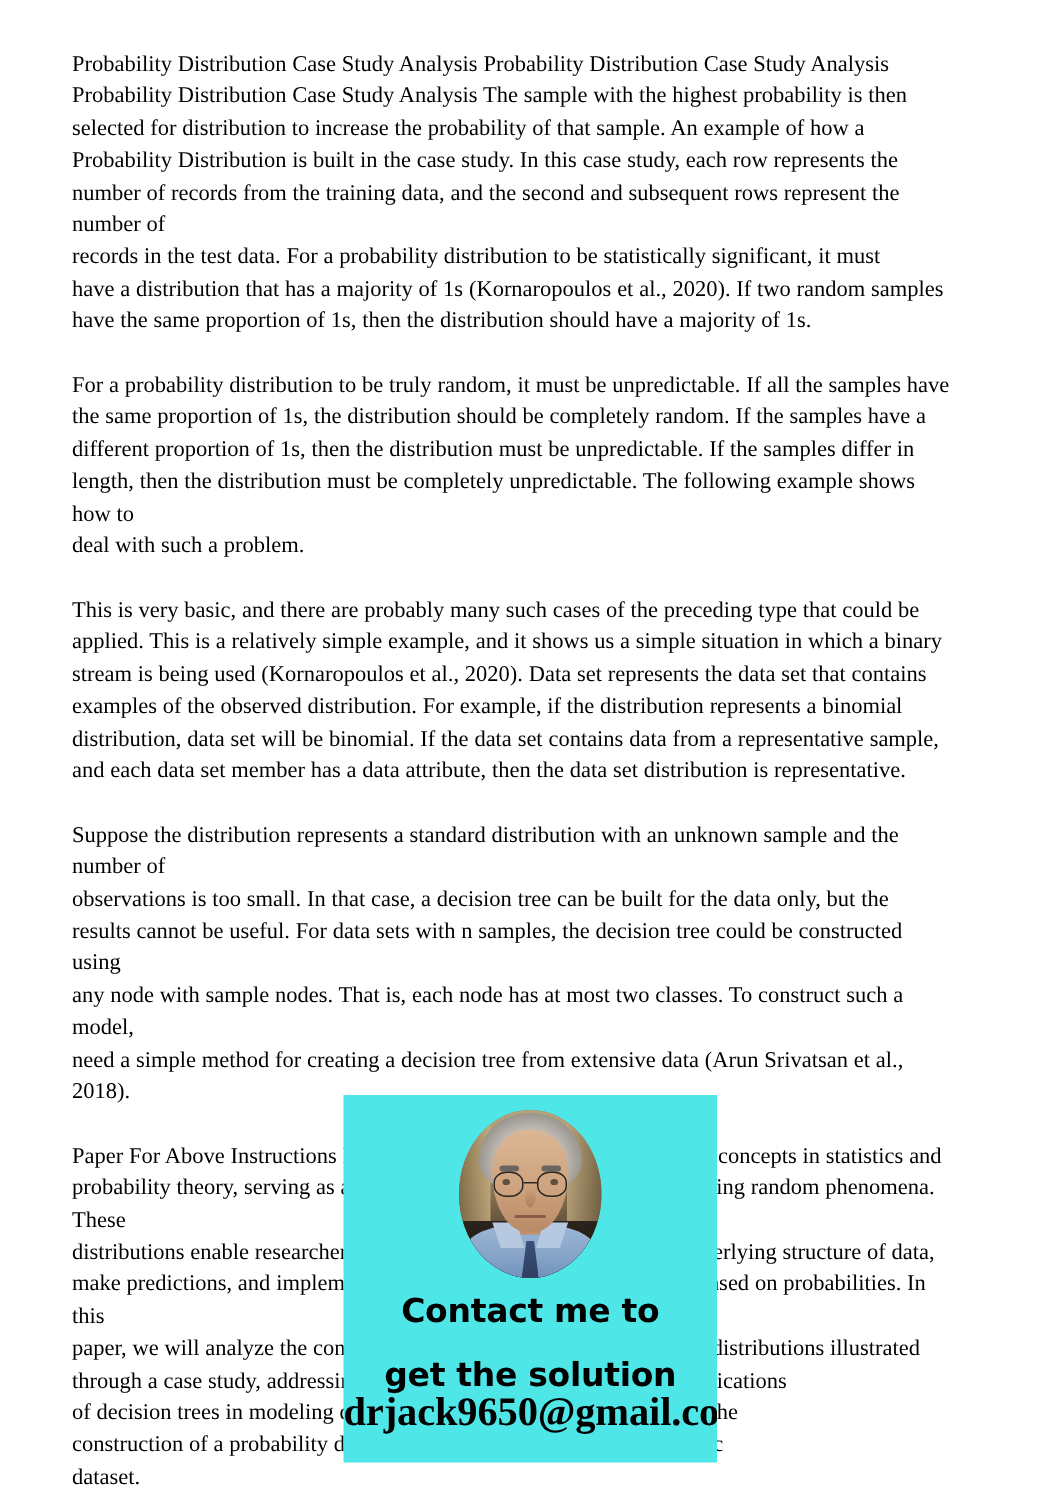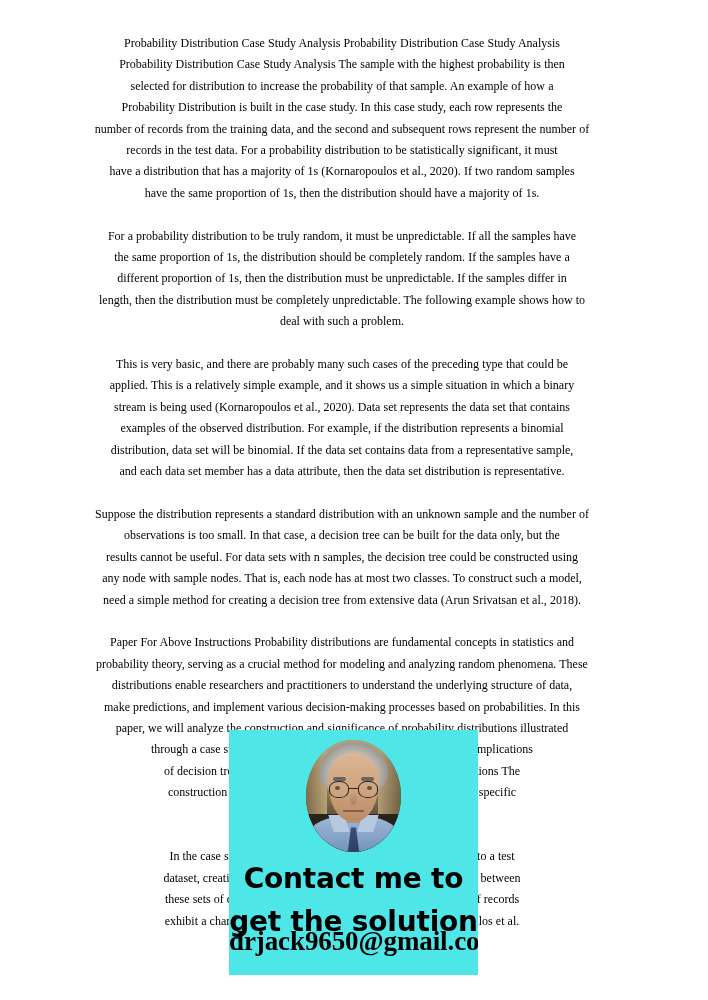--- a/index.html
+++ b/index.html
@@ -18,24 +18,24 @@
   }
 
   
   #doc {
     position: absolute;
     left: 48px;
     top: 33px;
     width: 588px;
   }
   .para {
-    font-size: 12px;
+    font-size: 15px;
     line-height: 21.4px;
     margin: 0 0 21.4px 0;
-    text-align: center;
+    text-align: left;
     white-space: pre-wrap;
     word-spacing: 0.1px;
   }
   .para:last-child { margin-bottom: 0; }
 
   
   #overlay {
     position: absolute;
     left: 229px;
     top: 730px;
@@ -184,21 +184,21 @@
 
   
   #overlay .ov-line {
     position: absolute;
     left: 0;
     width: 100%;
     text-align: center;
     color: #000000;
     font-family: "DejaVu Sans", "Liberation Sans", sans-serif;
     font-weight: bold;
-    font-size: 28px;
+    font-size: 22px;
     letter-spacing: -0.2px;
   }
   #overlay .l1 { top: 132px; }
   #overlay .l2 { top: 175px; }
   #overlay .email {
     position: absolute;
     left: 0;
     top: 196px;
     width: 100%;
     text-align: center;

